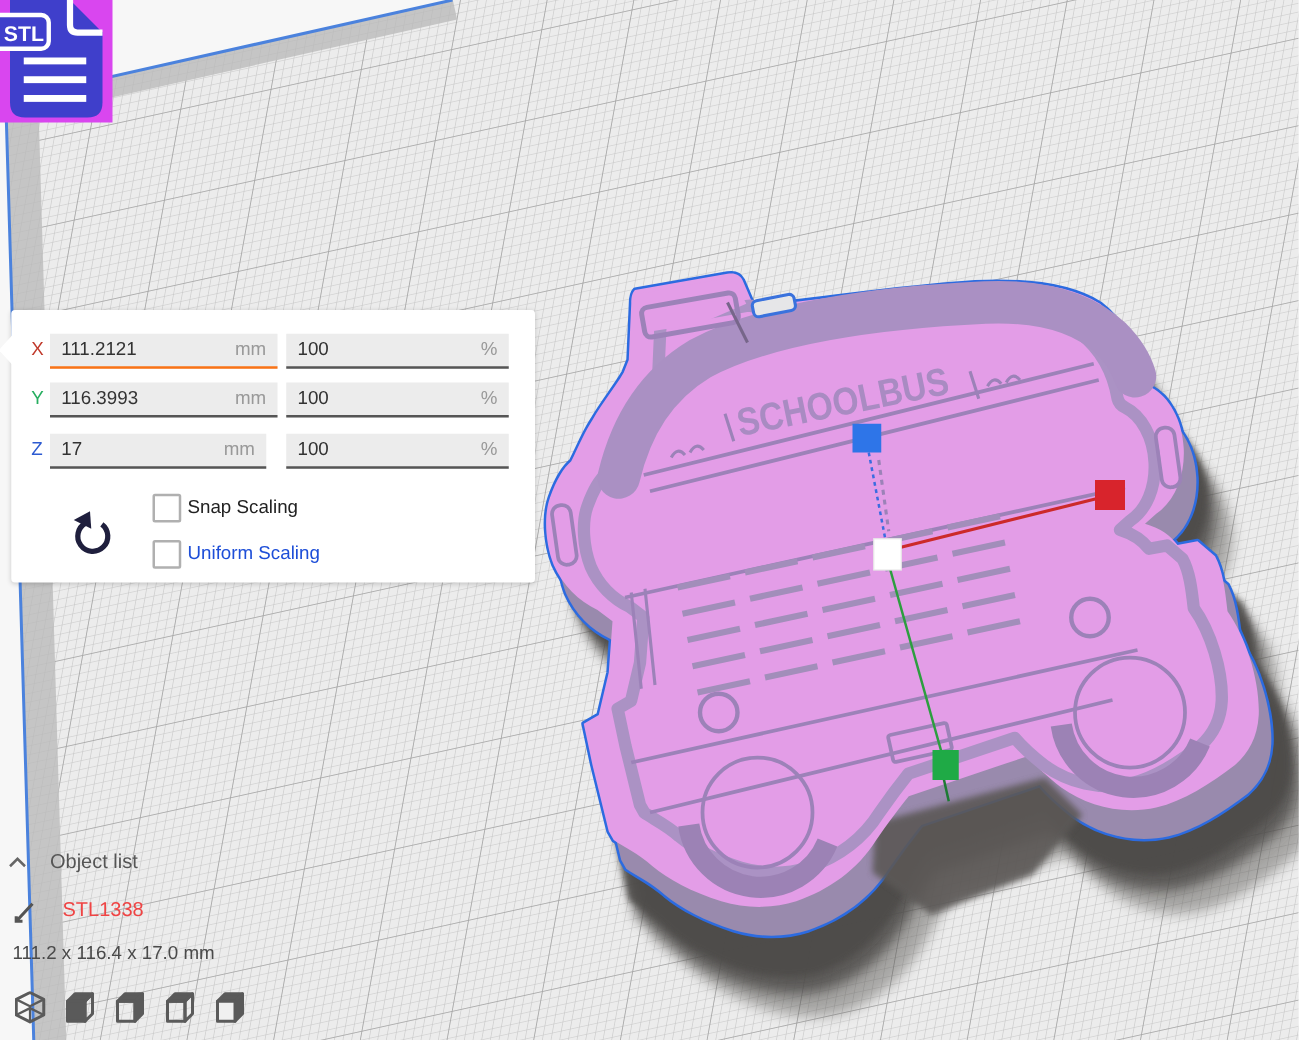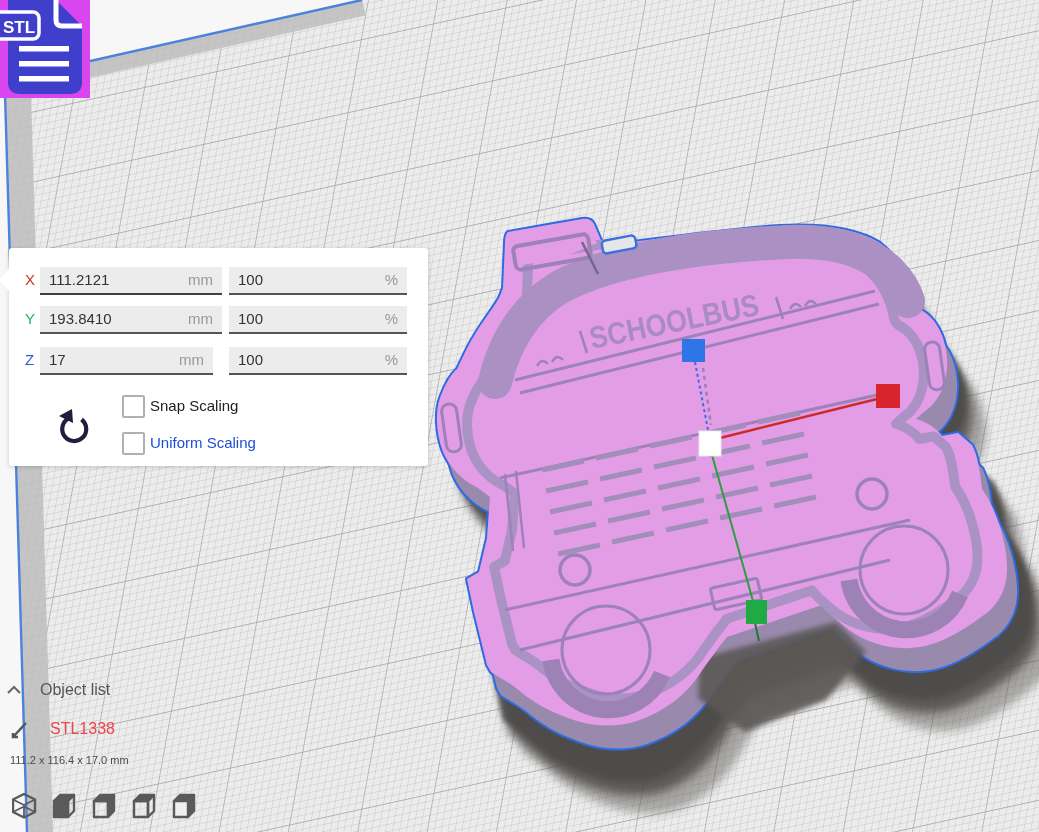--- a/index.html
+++ b/index.html
@@ -189,31 +189,31 @@
   <rect x="19" y="46" width="50" height="5.5" fill="#fff"></rect>
   <rect x="19" y="61" width="50" height="5.5" fill="#fff"></rect>
   <rect x="19" y="76" width="50" height="5.5" fill="#fff"></rect>
 </svg>
 </div>
 
 <div class="ui" style="left:9px;top:248px;width:419px;height:218px;background:#fff;border-radius:3px;box-shadow:0 1px 4px rgba(0,0,0,0.18);"></div>
 <div class="ui" style="left:-1px;top:268px;width:0;height:0;border-top:12px solid transparent;border-bottom:12px solid transparent;border-right:11px solid #fff;"></div>
 <div class="ui" id="panel" style="left:9px;top:248px;width:419px;height:218px;font-size:15px;color:#333;">
   <div style="position:absolute;left:16px;top:19px;width:14px;height:26px;line-height:26px;color:#c0392b;">X</div>
-  <div style="position:absolute;left:31px;top:19px;width:182px;height:26px;background:#ececec;border-bottom:2px solid #404040;">
+  <div style="position:absolute;left:31px;top:19px;width:182px;height:26px;background:#ececec;border-bottom:2px solid #f97316;">
     <span style="position:absolute;left:9px;top:4px;">111.2121</span>
     <span style="position:absolute;right:9px;top:4px;color:#999;">mm</span>
   </div>
   <div style="position:absolute;left:220px;top:19px;width:178px;height:26px;background:#ececec;border-bottom:2px solid #555;">
     <span style="position:absolute;left:9px;top:4px;">100</span>
     <span style="position:absolute;right:9px;top:4px;color:#999;">%</span>
   </div>
   <div style="position:absolute;left:16px;top:58px;width:14px;height:26px;line-height:26px;color:#27ae60;">Y</div>
   <div style="position:absolute;left:31px;top:58px;width:182px;height:26px;background:#ececec;border-bottom:2px solid #555;">
-    <span style="position:absolute;left:9px;top:4px;">193.8410</span>
+    <span style="position:absolute;left:9px;top:4px;">116.3993</span>
     <span style="position:absolute;right:9px;top:4px;color:#999;">mm</span>
   </div>
   <div style="position:absolute;left:220px;top:58px;width:178px;height:26px;background:#ececec;border-bottom:2px solid #555;">
     <span style="position:absolute;left:9px;top:4px;">100</span>
     <span style="position:absolute;right:9px;top:4px;color:#999;">%</span>
   </div>
   <div style="position:absolute;left:16px;top:99px;width:14px;height:26px;line-height:26px;color:#2d5bd1;">Z</div>
   <div style="position:absolute;left:31px;top:99px;width:173px;height:26px;background:#ececec;border-bottom:2px solid #555;">
     <span style="position:absolute;left:9px;top:4px;">17</span>
     <span style="position:absolute;right:9px;top:4px;color:#999;">mm</span>
@@ -235,21 +235,21 @@
 
 <div class="ui" style="left:0;top:676px;width:320px;height:156px;font-size:16px;color:#555;text-decoration:underline;">
   <svg style="position:absolute;left:6px;top:8px;" width="16" height="12" viewBox="0 0 16 12">
     <path d="M2 9 L8 3 L14 9" fill="none" stroke="#666" stroke-width="2"></path>
   </svg>
   <div style="position:absolute;left:40px;top:5px;">Object list</div>
   <svg style="position:absolute;left:10px;top:44px;" width="24" height="22" viewBox="0 0 24 22">
     <path d="M3 17 L16 3 M3 13 L3 17 L8 17" fill="none" stroke="#555" stroke-width="2.5"></path>
   </svg>
   <div style="position:absolute;left:50px;top:44px;color:#ef4444;">STL1338</div>
-  <div style="position:absolute;left:10px;top:78px;color:#4a4a4a;font-size:11px;text-align:right;">111.2 x 116.4 x 17.0 mm</div>
+  <div style="position:absolute;left:10px;top:78px;color:#4a4a4a;font-size:15px;text-align:right;">111.2 x 116.4 x 17.0 mm</div>
 
   <svg style="position:absolute;left:12px;top:117px;" width="220" height="28" viewBox="0 0 220 28">
     <g stroke="#5a5a5a" stroke-width="2.4" fill="none" stroke-linejoin="round">
 
       <g transform="translate(0,0)">
         <path d="M12 1 L23 6.5 L23 19 L12 24.5 L1 19 L1 6.5 Z"></path>
         <path d="M1 6.5 L12 12 L23 6.5 M12 12 L12 24.5 M1 19 L12 13.5 M23 19 L12 13.5" stroke-width="1.8"></path>
       </g>
 
       <g transform="translate(40,0)">

